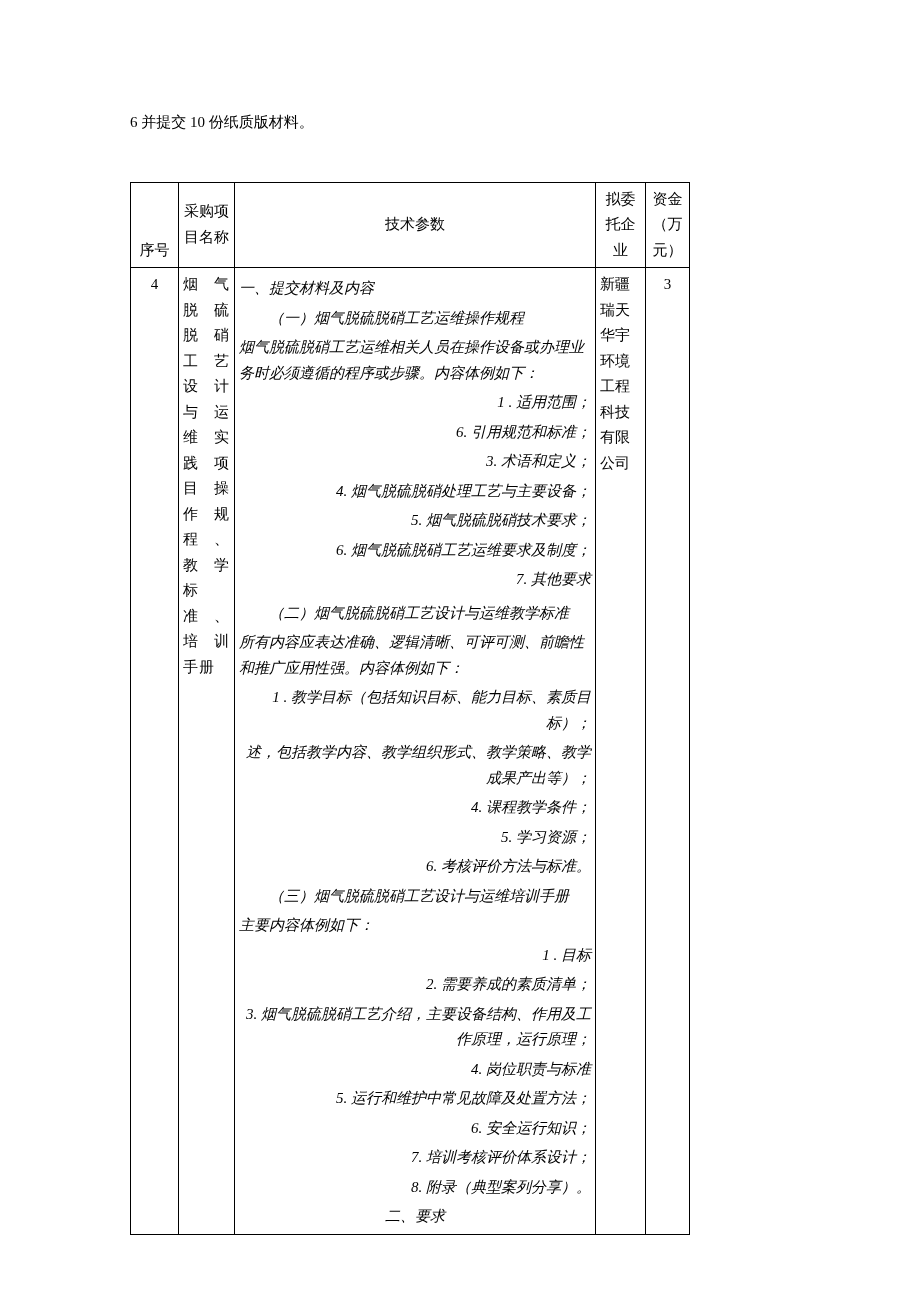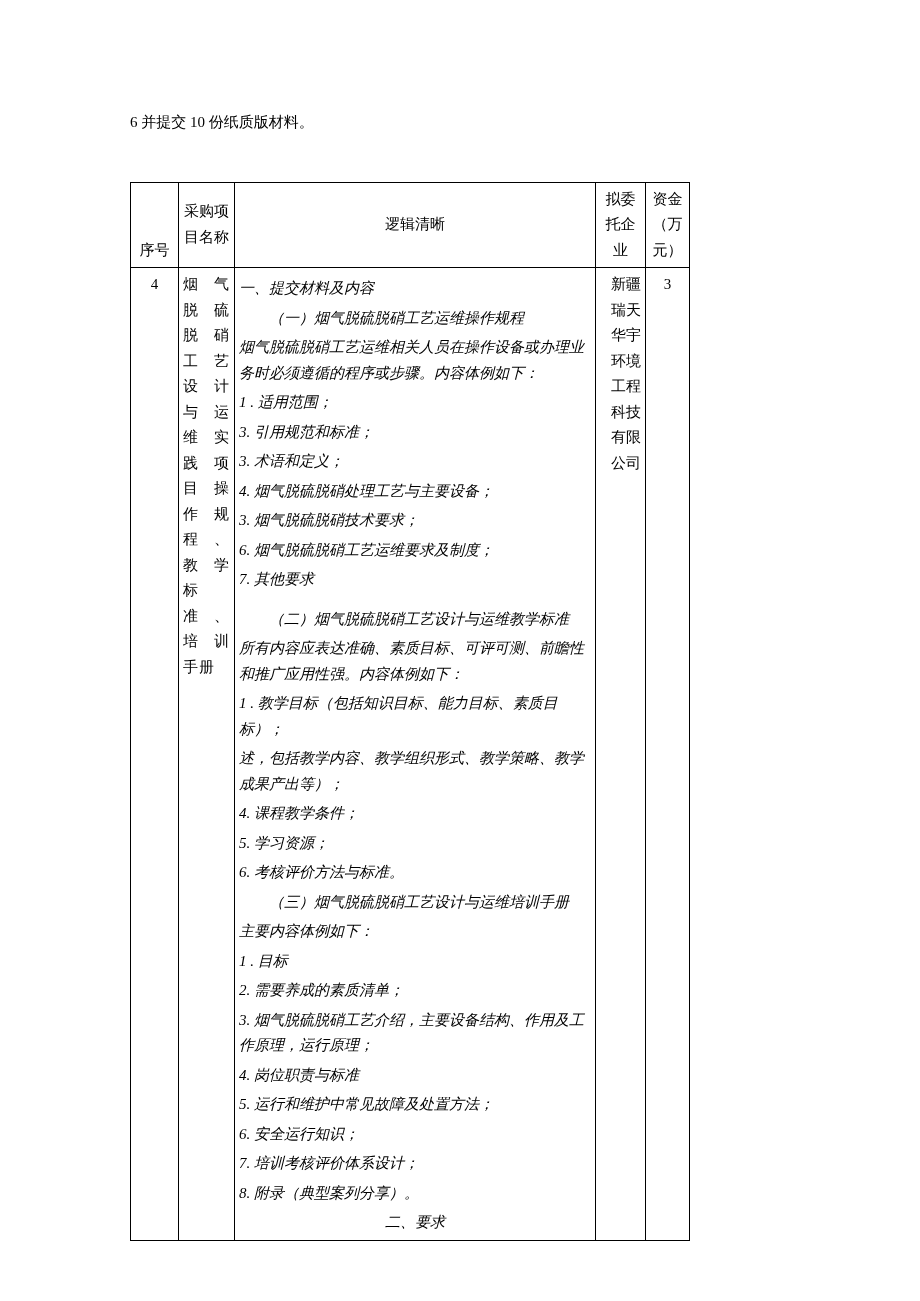--- a/index.html
+++ b/index.html
@@ -35,25 +35,25 @@
     text-align: center;
     vertical-align: middle;
   }
   col.c-seq   { width: 48px; }
   col.c-name  { width: 56px; }
   col.c-spec  { width: auto; }
   col.c-ent   { width: 50px; }
   col.c-fund  { width: 44px; }
   .seq-cell  { text-align: center; vertical-align: middle; }
   .name-cell { text-align: justify; vertical-align: middle; letter-spacing: 1px; }
-  .ent-cell  { text-align: right;   vertical-align: middle; }
+  .ent-cell  { text-align: left;   vertical-align: middle; }
   .fund-cell { text-align: center; vertical-align: middle; }
   .spec-cell { text-align: left; font-style: italic; }
   .spec-cell p { margin: 4px 0; }
-  .li-line { margin: 4px 0; }
+  .li-line { margin: 4px 0; text-align: right; }
   .hdr-seq { vertical-align: bottom !important; padding-bottom: 6px; }
 </style>
 </head>
 <body>
 
 <div class="page">
 
   <div class="pre-lines">
     <p>6 并提交 10 份纸质版材料。</p>
   </div>
@@ -63,45 +63,45 @@
       <col class="c-seq">
         <col class="c-name">
         <col class="c-spec">
         <col class="c-ent">
         <col class="c-fund">
     </colgroup>
     <thead>
       <tr>
         <th class="hdr-seq">序号</th>
         <th>采购项目名称</th>
-        <th>逻辑清晰</th>
+        <th>技术参数</th>
         <th>拟委托企业</th>
         <th>资金（万元）</th>
       </tr>
     </thead>
     <tbody>
       <tr>
         <td class="seq-cell">4</td>
         <td class="name-cell">烟气脱硫脱硝工艺设计与运维实践项目操作规程、教学标准、培训手册</td>
         <td class="spec-cell">
 
           <p>一、提交材料及内容</p>
 
           <p style="text-indent:2em;">（一）烟气脱硫脱硝工艺运维操作规程</p>
           <p>烟气脱硫脱硝工艺运维相关人员在操作设备或办理业务时必须遵循的程序或步骤。内容体例如下：</p>
           <p class="li-line">1        . 适用范围；</p>
-          <p class="li-line">3. 引用规范和标准；</p>
+          <p class="li-line">6. 引用规范和标准；</p>
           <p class="li-line">3. 术语和定义；</p>
           <p class="li-line">4. 烟气脱硫脱硝处理工艺与主要设备；</p>
-          <p class="li-line">3. 烟气脱硫脱硝技术要求；</p>
+          <p class="li-line">5. 烟气脱硫脱硝技术要求；</p>
           <p class="li-line">6. 烟气脱硫脱硝工艺运维要求及制度；</p>
           <p class="li-line">7. 其他要求</p>
 
-          <p style="text-indent:2em; margin-top:14px;">（二）烟气脱硫脱硝工艺设计与运维教学标准</p>
-          <p>所有内容应表达准确、素质目标、可评可测、前瞻性和推广应用性强。内容体例如下：</p>
+          <p style="text-indent:2em; margin-top:8px;">（二）烟气脱硫脱硝工艺设计与运维教学标准</p>
+          <p>所有内容应表达准确、逻辑清晰、可评可测、前瞻性和推广应用性强。内容体例如下：</p>
           <p class="li-line">1        . 教学目标（包括知识目标、能力目标、素质目标）；</p>
           <p class="li-line">述，包括教学内容、教学组织形式、教学策略、教学成果产出等）；</p>
           <p class="li-line">4. 课程教学条件；</p>
           <p class="li-line">5. 学习资源；</p>
           <p class="li-line">6. 考核评价方法与标准。</p>
 
           <p style="text-indent:2em; ">（三）烟气脱硫脱硝工艺设计与运维培训手册</p>
           <p>主要内容体例如下：</p>
           <p class="li-line">1        . 目标</p>
           <p class="li-line">2. 需要养成的素质清单；</p>

